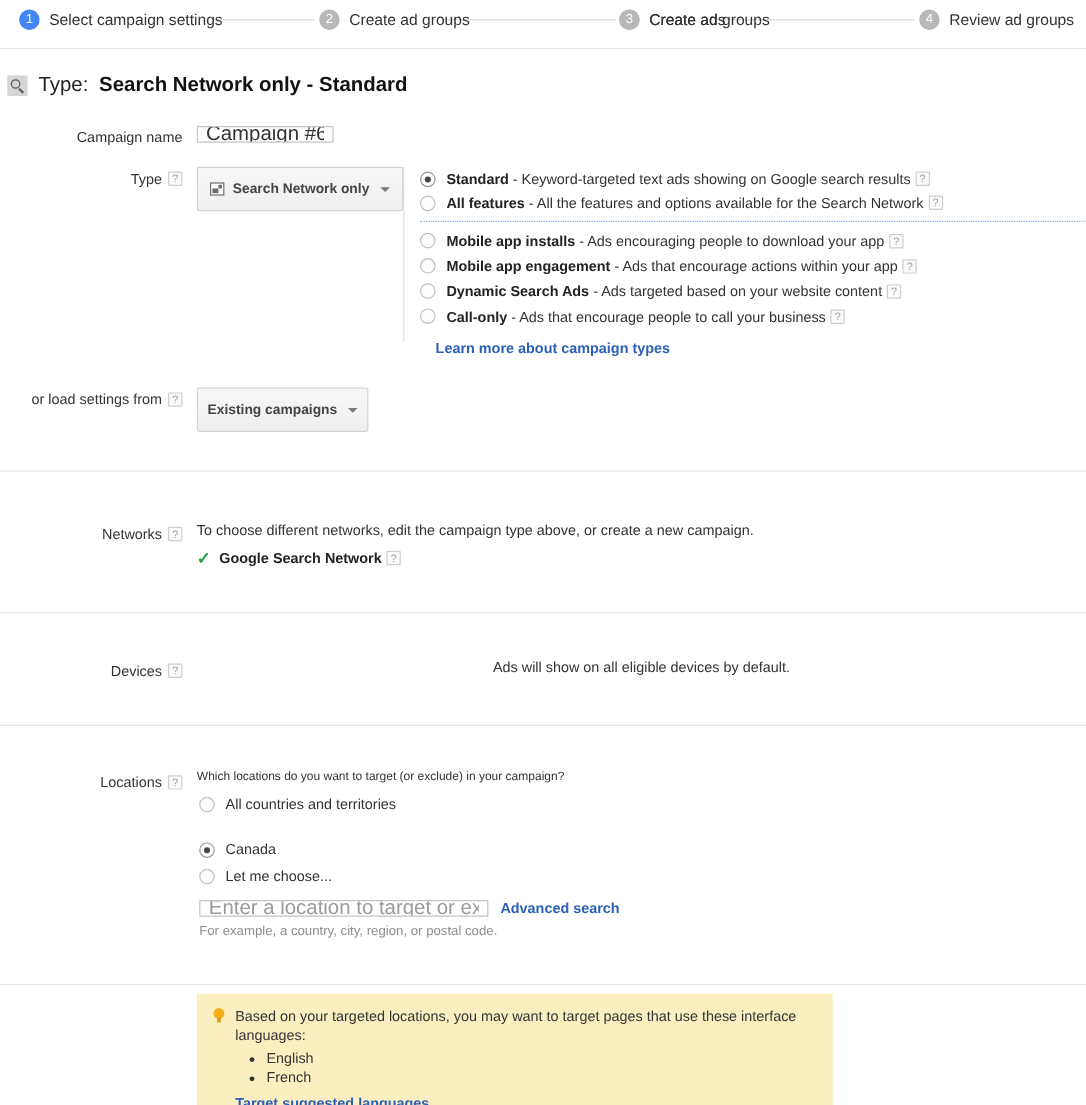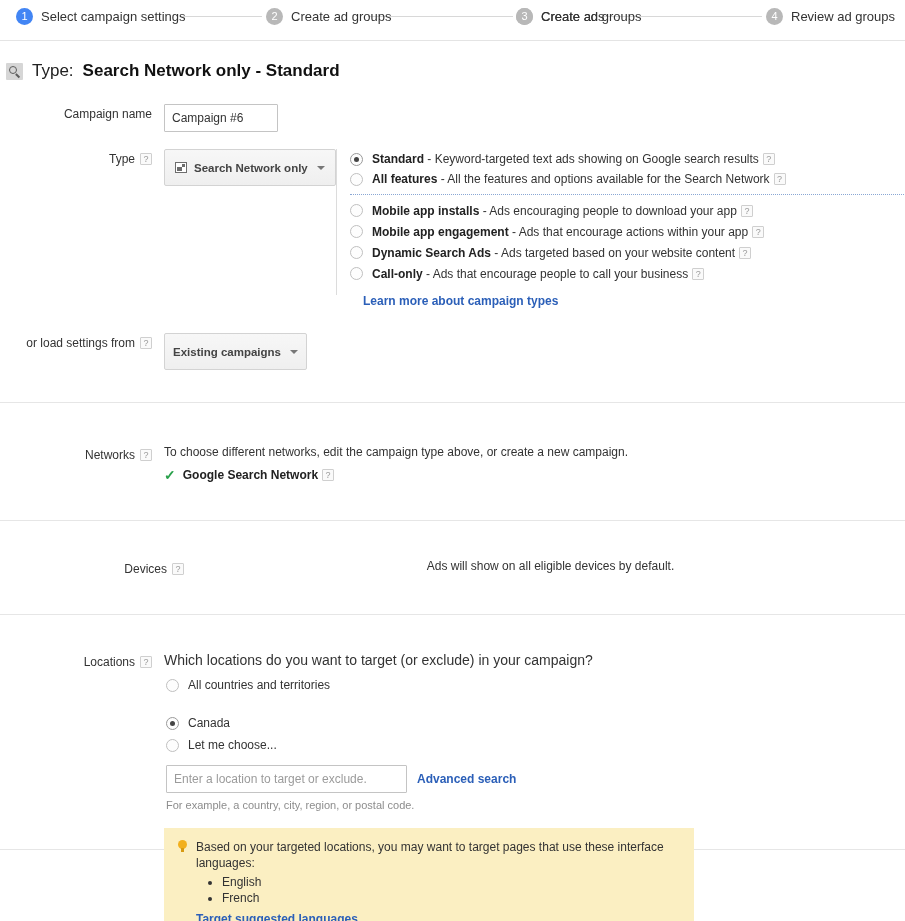--- a/index.html
+++ b/index.html
@@ -100,23 +100,23 @@
     vertical-align: 1px;
     margin-left: 5px;
     border-radius: 1px;
     cursor: pointer;
   }
   .help.tiny { margin-left: 4px; }
 
   
   .txt {
     border: 1px solid #c4c4c4;
-    height: 28px;
+    height: 14px;
     padding: 0 7px;
-    font-size: 12px;
+    font-size: 17px;
     color: #333;
     font-family: "Liberation Sans", sans-serif;
     background: #fff;
     border-radius: 1px;
     outline: none;
   }
   .txt::placeholder { color: #9b9b9b; }
 
   .btn-drop {
     display: inline-flex;
@@ -406,37 +406,37 @@
     <div style="margin-top:9px; display:flex; align-items:center;">
       <span class="check-green">✓</span>
       <b style="font-size:12px;">Google Search Network</b>
       <span class="help tiny">?</span>
     </div>
   </div>
 </div>
 
 <div class="divider" style="margin-top:38px;"></div>
 
-<div class="row" style="margin-top:38px;padding-left:32px;">
+<div class="row" style="margin-top:38px;">
   <div class="row-label">
     <span>Devices</span><span class="help">?</span>
   </div>
   <div class="row-body">
     <div style="font-size:12px; color:#333;text-align:center;">Ads will show on all eligible devices by default.</div>
   </div>
 </div>
 
 <div class="divider" style="margin-top:38px;"></div>
 
 <div class="row" style="margin-top:37px;justify-content:center;">
   <div class="row-label">
     <span>Locations</span><span class="help">?</span>
   </div>
   <div class="row-body">
-    <div style="font-size:14px; color:#333;">Which locations do you want to target (or exclude) in your campaign?</div>
+    <div style="font-size:10px; color:#333;">Which locations do you want to target (or exclude) in your campaign?</div>
 
     <div style="margin-top:7px; padding-left:2px;">
       <div class="radio-row">
         <span class="radio"></span>
         <span>All countries and territories</span>
       </div>
       <div class="radio-row" style="margin-top:18px;">
         <span class="radio on"></span>
         <span>Canada</span>
       </div>

